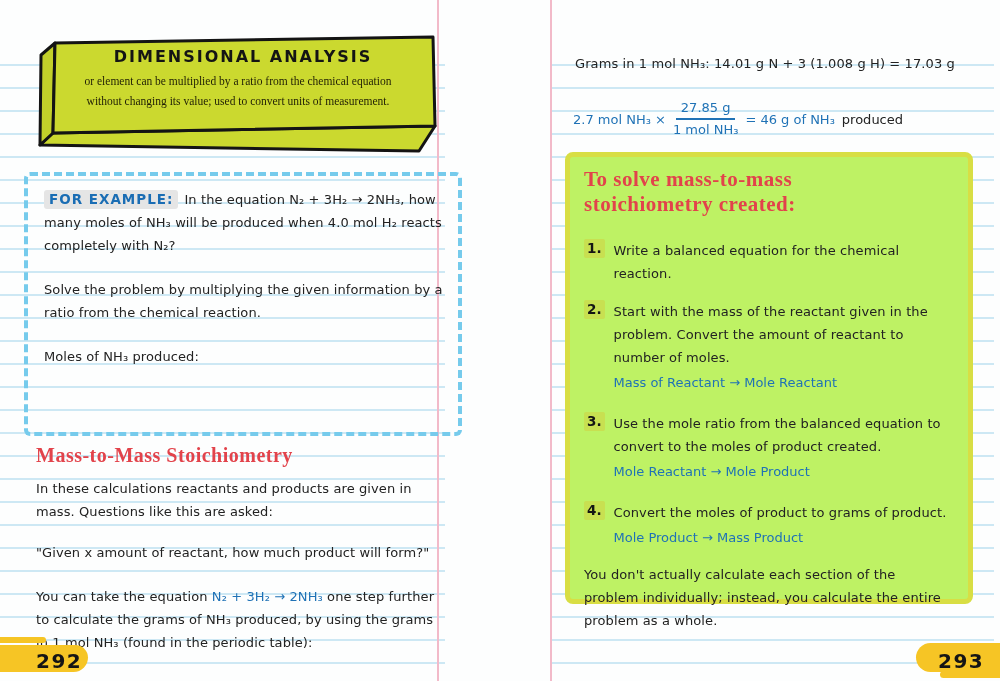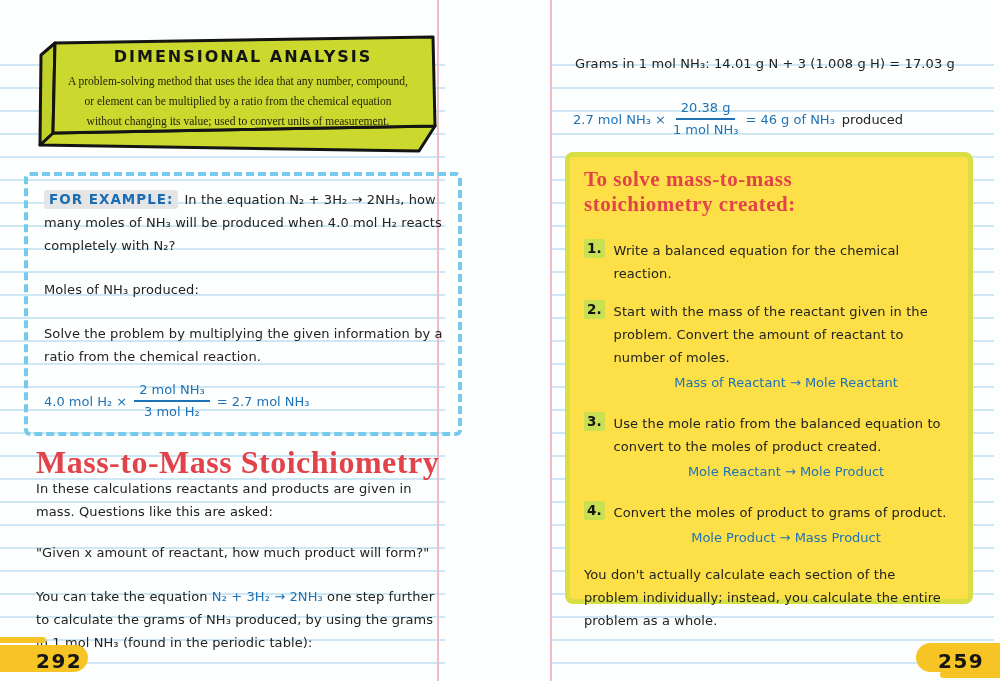--- a/index.html
+++ b/index.html
@@ -53,21 +53,21 @@
   }
   .equation { display:inline-flex; align-items:center; gap:7px; margin-top:12px; font-size:13px; }
   .frac { display:inline-flex; flex-direction:column; align-items:center; line-height:20px; }
   .frac .num { border-bottom:2px solid #1f72b6; padding:0 5px 0; }
   .frac .den { padding-top:0; }
 
   
   .section-heading {
     position:absolute; left:36px; top:444px; margin:0;
     font-family:"Liberation Serif", serif; font-weight:bold;
-    font-size:32px; color:#e2434b; letter-spacing:.5px;
+    font-size:20px; color:#e2434b; letter-spacing:.5px;
   }
   .intro   { left:36px; top:477px; width:392px; }
   .quote   { left:36px; top:541px; width:400px; }
   .further { left:36px; top:585px; width:400px; }
 
   
   .swash { position:absolute; background:#f6c525; }
   .swash-left  { left:-10px; top:645px; width:98px;  height:27px; border-radius:6px 14px 16px 6px; }
   .swash-left::after  { content:""; position:absolute; left:2px; top:-8px; width:54px; height:6px; background:#f6c525; border-radius:4px; }
   .swash-right { left:916px; top:643px; width:92px; height:29px; border-radius:16px 4px 4px 16px; }
@@ -75,38 +75,38 @@
   .pagenum { position:absolute; font-weight:bold; font-size:20px; letter-spacing:1.5px; color:#151515; }
   .pagenum-left  { left:36px;  top:649px; }
   .pagenum-right { left:938px; top:649px; }
 
   
   .grams-line { left:575px; top:52px; white-space:nowrap; }
   .grams-eq   { position:absolute; left:573px; top:86px; }
 
   .steps-box {
     position:absolute; left:565px; top:152px; width:408px; height:452px;
-    background:#fde047; border:5px solid #d8de44; border-radius:8px;
+    background:#bef264; border:5px solid #d8de44; border-radius:8px;
     padding:6px 14px 0 14px; box-sizing:border-box;
   }
   .steps-title {
     margin:4px 0 0; font-family:"Liberation Serif", serif; font-weight:bold;
     font-size:21px; line-height:25px; color:#e2434b; letter-spacing:.5px;
   }
   .step { display:flex; gap:9px; }
   .step.s1 { margin-top:22px; }
   .step.s2 { margin-top:15px; }
   .step.s3 { margin-top:18px; }
   .step.s4 { margin-top:18px; }
   .step-num {
     background:#c8e051; font-weight:bold; font-size:13.5px; color:#141414;
     padding:0 3px; height:19px; line-height:19px; border-radius:2px; flex:0 0 auto;
   }
   .step-text { width:345px; }
-  .step-sub { text-align:center; color:#1f72b6; line-height:23px; margin-top:2px; font-size:13px; }
+  .step-sub { text-align:left; color:#1f72b6; line-height:23px; margin-top:2px; font-size:13px; }
   .step-sub:empty { display:none; }
   .steps-footer { margin-top:14px; width:362px; }
 </style>
 </head>
 <body>
 
 <div class="stage">
 
   <div class="page page-left">
     <div class="rules"></div>
@@ -118,54 +118,45 @@
   </div>
 
   <div class="def-box">
     <svg width="406" height="122" viewBox="0 0 406 122">
       <polygon points="20,99 7,111 386,117 402,92" fill="#cbd92f" stroke="#141414" stroke-width="3" stroke-linejoin="round"></polygon>
       <polygon points="22,9 8,21 7,111 20,99" fill="#c2d02a" stroke="#141414" stroke-width="3" stroke-linejoin="round"></polygon>
       <polygon points="22,9 400,3 402,92 20,99" fill="#cbd92f" stroke="#141414" stroke-width="3" stroke-linejoin="round"></polygon>
     </svg>
     <div class="def-title">DIMENSIONAL ANALYSIS</div>
     <div class="def-body">
-      <div>A problem-solving method that uses the idea that any number, compound,</div>
       <div>or element can be multiplied by a ratio from the chemical equation</div>
       <div>without changing its value; used to convert units of measurement.</div>
     </div>
   </div>
 
   <div class="example-box">
     <p class="hand"><span class="hl-blue">FOR EXAMPLE:</span><span>In the equation N₂ + 3H₂ → 2NH₃, how many moles of NH₃ will be produced when 4.0 mol H₂ reacts completely with N₂?</span></p>
+    <p class="hand solve">Solve the problem by multiplying the given information by a ratio from the chemical reaction.</p>
     <p class="hand moles">Moles of NH₃ produced:</p>
-    <p class="hand solve">Solve the problem by multiplying the given information by a ratio from the chemical reaction.</p>
-    <div class="equation blue">
-      <span>4.0 mol H₂ ×</span>
-      <span class="frac">
-        <span class="num">2 mol NH₃</span>
-        <span class="den">3 mol H₂</span>
-      </span>
-      <span>= 2.7 mol NH₃</span>
-    </div>
   </div>
 
   <h2 class="section-heading">Mass-to-Mass Stoichiometry</h2>
   <div class="hand abs intro">In these calculations reactants and products are given in mass. Questions like this are asked:</div>
   <div class="hand abs quote">"Given x amount of reactant, how much product will form?"</div>
   <div class="hand abs further"><span>You can take the equation </span><span class="blue">N₂ + 3H₂ → 2NH₃</span><span> one step further to calculate the grams of NH₃ produced, by using the grams in 1 mol NH₃ (found in the periodic table):</span></div>
 
   <div class="swash swash-left"></div>
   <div class="pagenum pagenum-left">292</div>
 
   <div class="hand abs grams-line">Grams in 1 mol NH₃: 14.01 g N + 3 (1.008 g H) = 17.03 g</div>
 
   <div class="equation blue grams-eq">
     <span>2.7 mol NH₃ ×</span>
     <span class="frac">
-      <span class="num">20.38 g</span>
+      <span class="num">27.85 g</span>
       <span class="den">1 mol NH₃</span>
     </span>
     <span>= 46 g of NH₃</span>
     <span style="color:#222">produced</span>
   </div>
 
   <div class="steps-box">
     <h3 class="steps-title">
       <div>To solve mass-to-mass</div>
       <div>stoichiometry created:</div>
@@ -200,15 +191,15 @@
       <div class="step-body">
         <div class="hand step-text">Convert the moles of product to grams of product.</div>
         <div class="step-sub">Mole Product → Mass Product</div>
       </div>
     </div>
 
     <div class="hand steps-footer">You don't actually calculate each section of the problem individually; instead, you calculate the entire problem as a whole.</div>
   </div>
 
   <div class="swash swash-right"></div>
-  <div class="pagenum pagenum-right">259</div>
+  <div class="pagenum pagenum-right">293</div>
 
 </div>
 
 </body></html>

